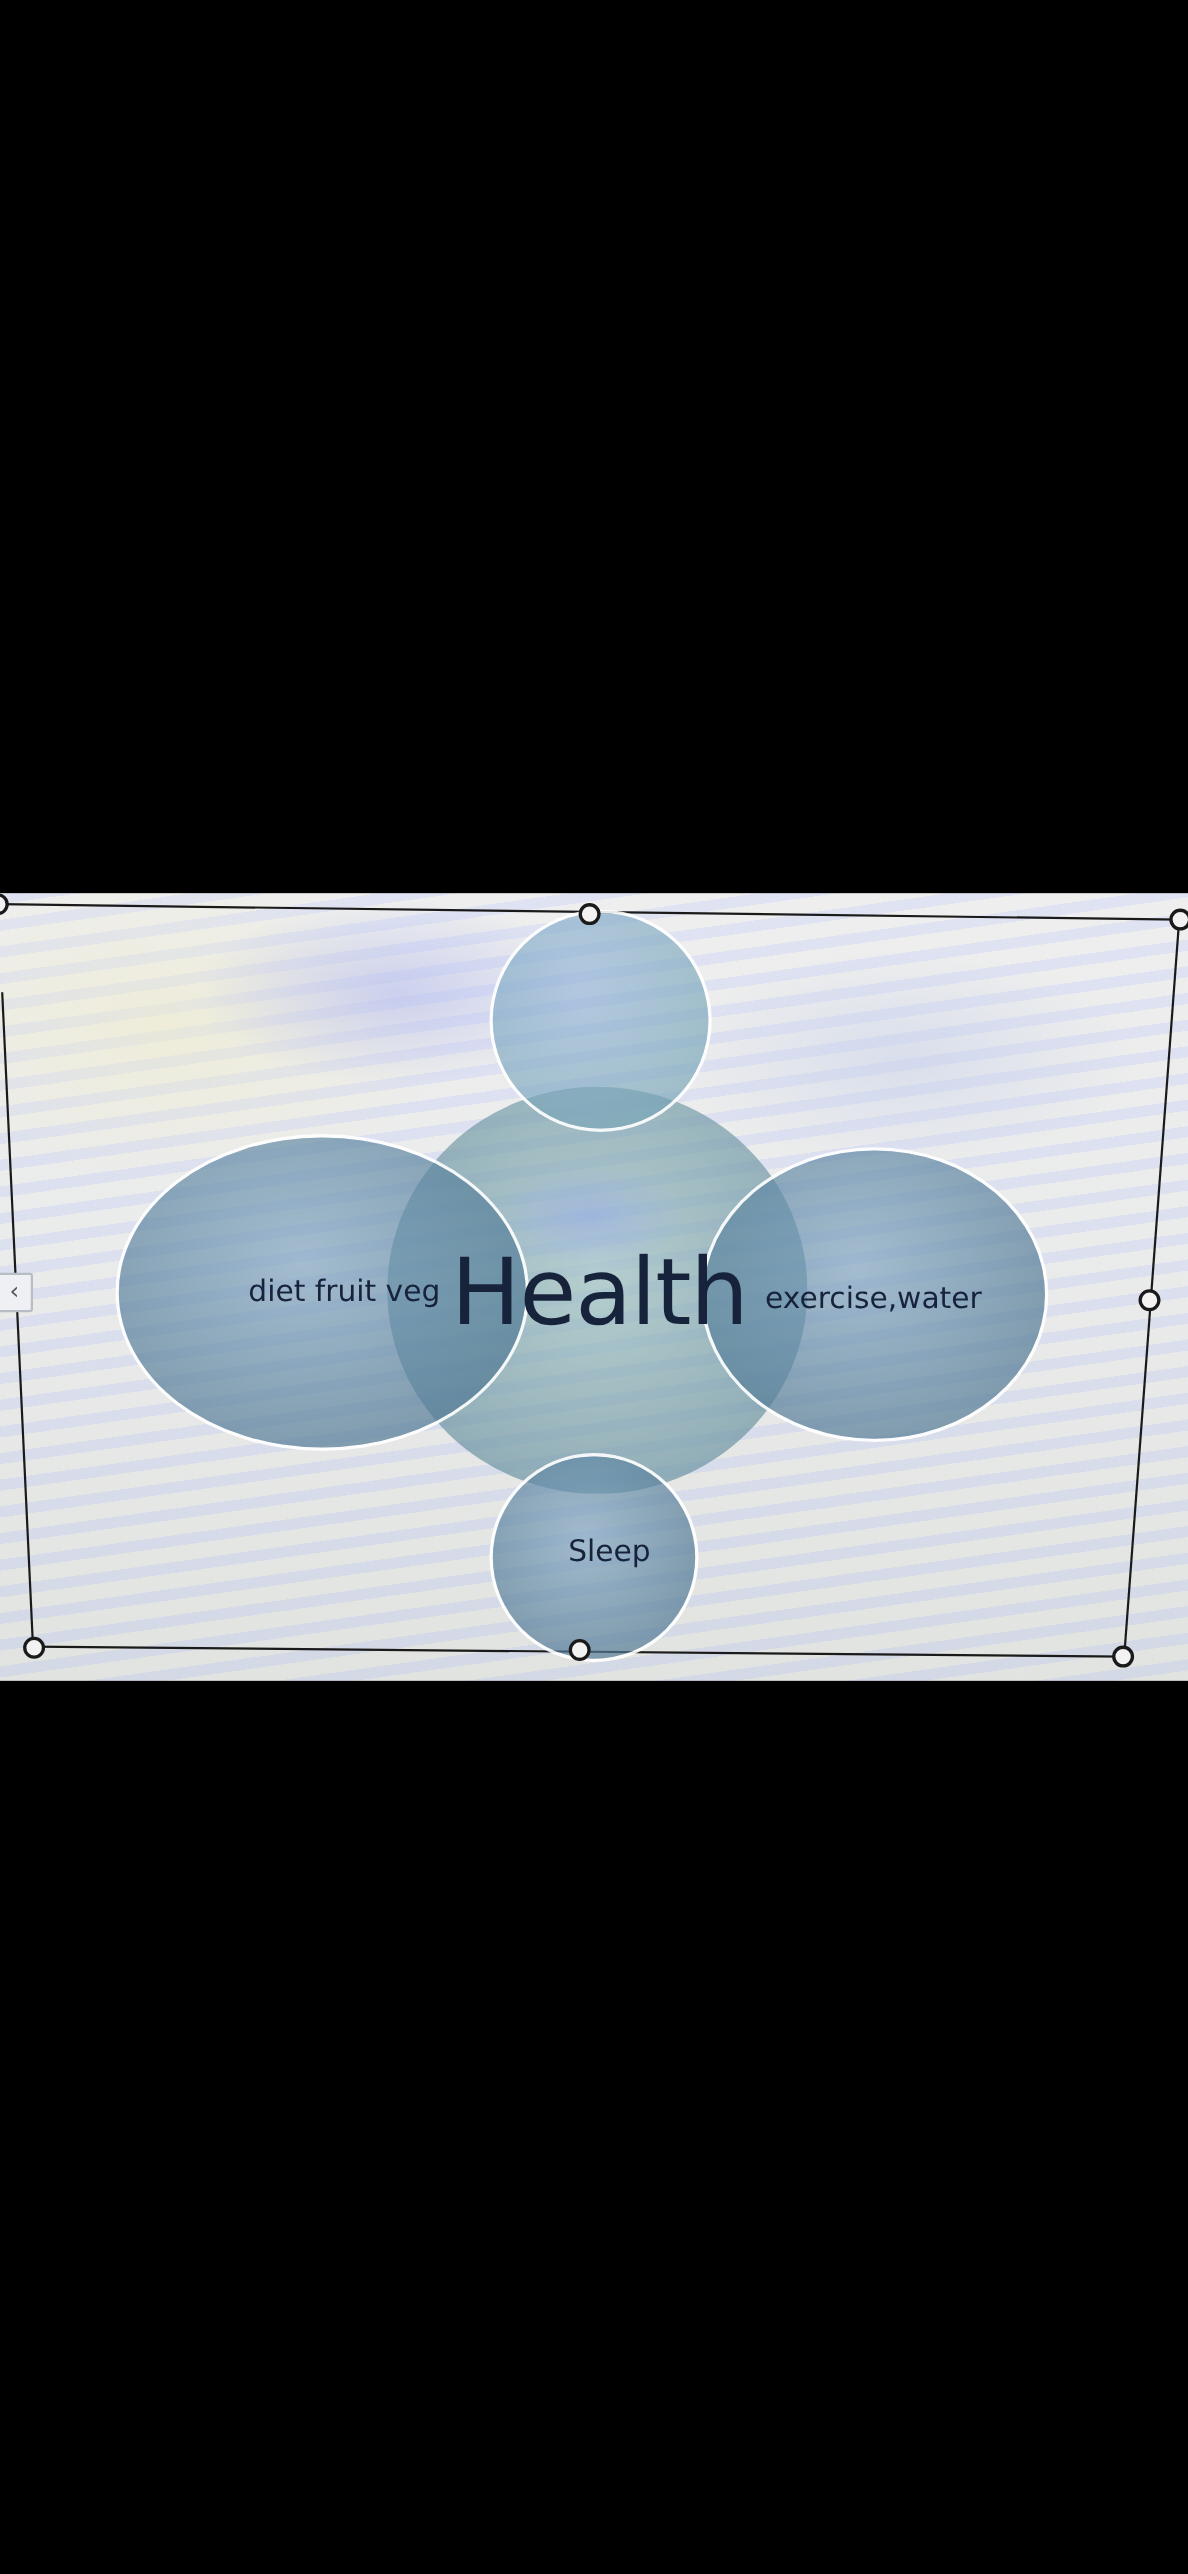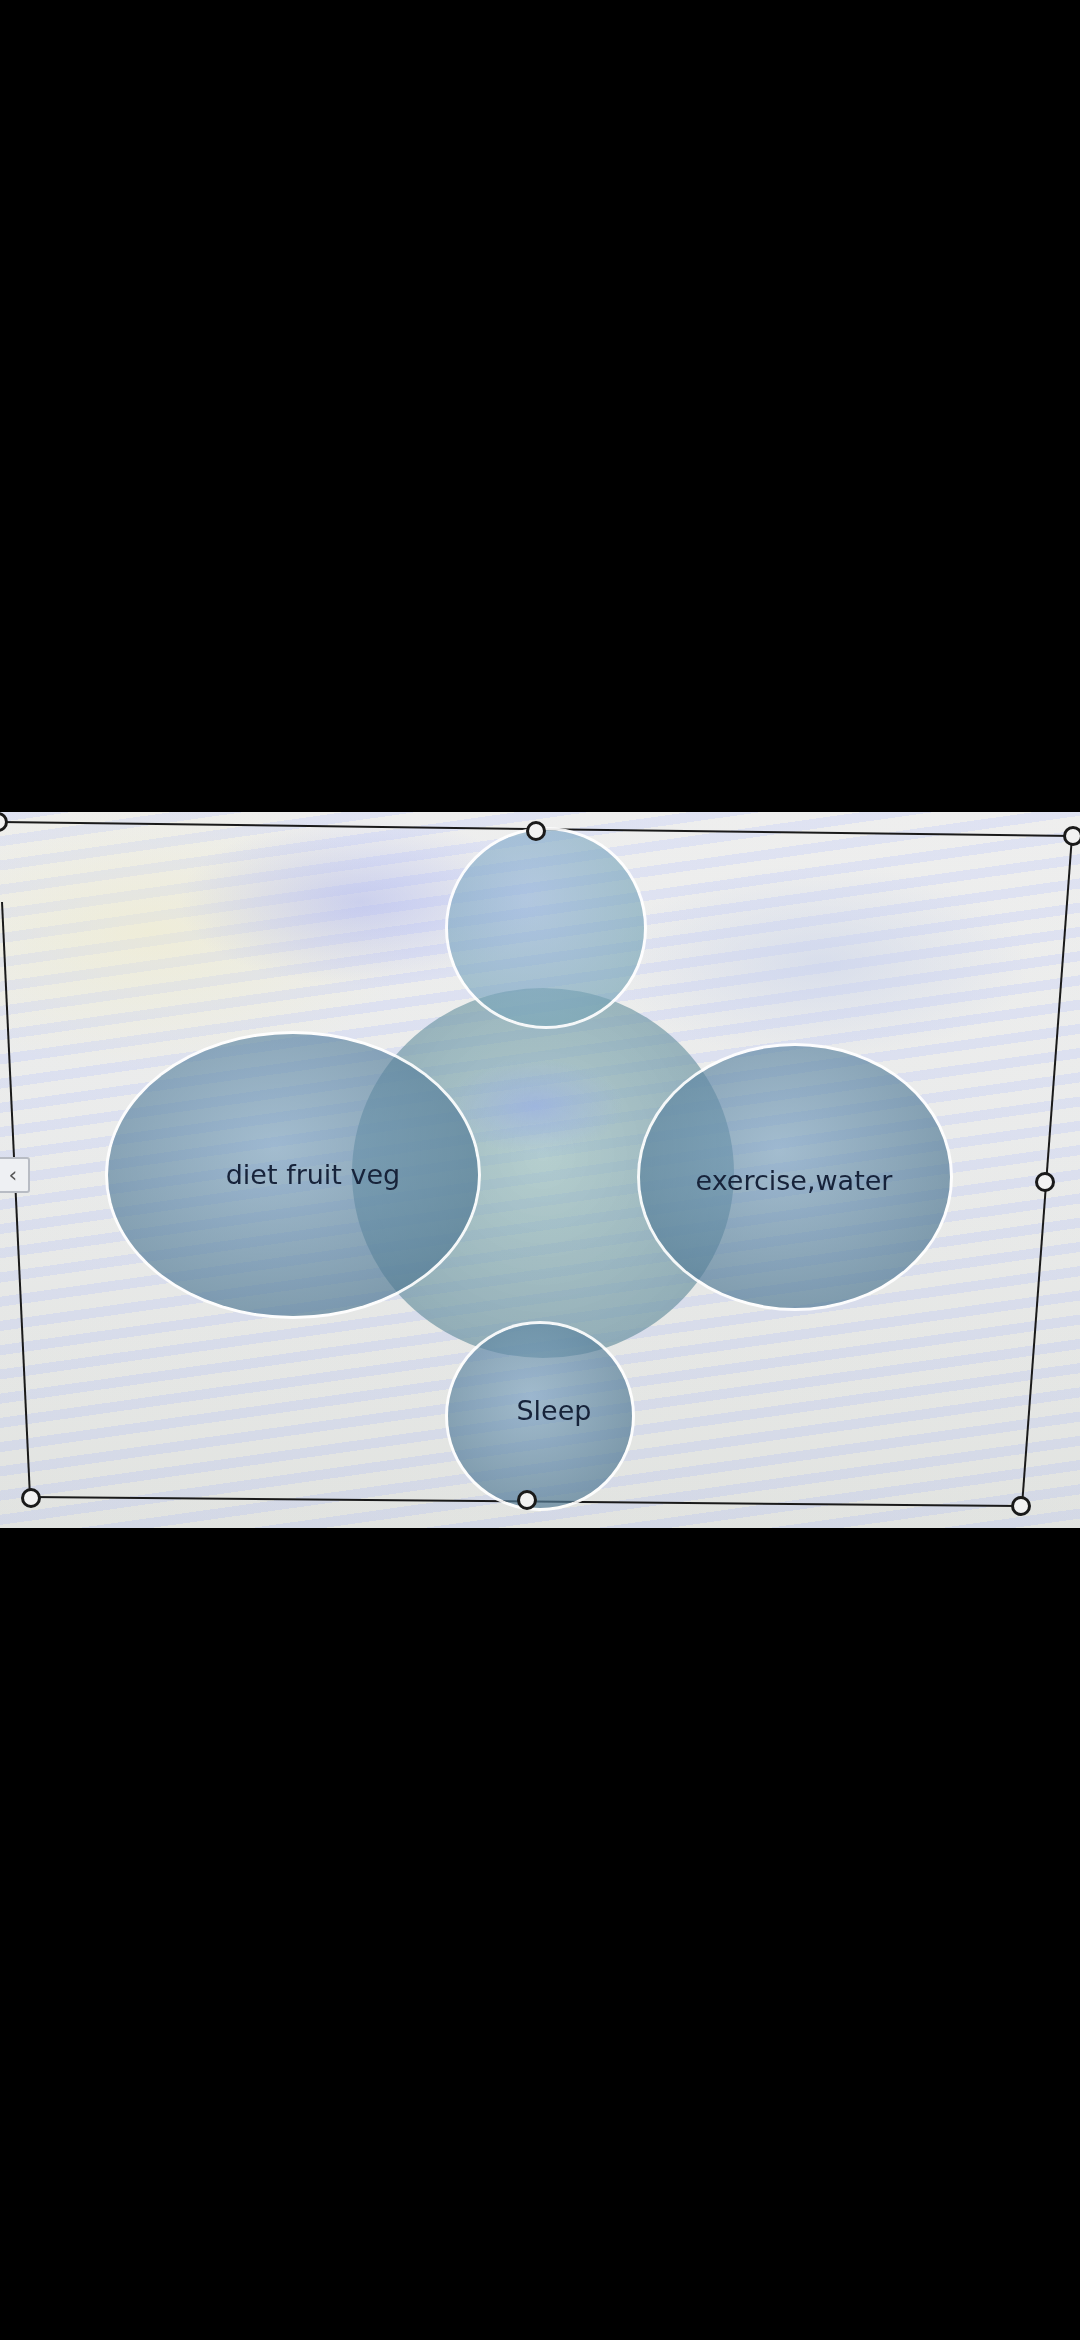--- a/index.html
+++ b/index.html
@@ -57,20 +57,21 @@
   </svg>
 
   <div class="circle center" style="left:352px; top:176px; width:382px; height:370px;"></div>
 
   <div class="circle rim" style="left:108px; top:222px; width:370px; height:282px;"></div>
   <div class="circle rim" style="left:640px; top:234px; width:310px; height:262px;"></div>
   <div class="circle rim" style="left:448px; top:18px; width:196px; height:196px; background: radial-gradient(ellipse at 40% 35%, rgba(140,175,215,0.6), rgba(110,160,170,0.65));"></div>
   <div class="circle rim" style="left:448px; top:512px; width:184px; height:184px;"></div>
 
   <div class="lbl sm" style="left:196px; top:344px; width:190px;margin-left:22px;">diet fruit veg</div>
+  <div class="lbl big" style="left:410px; top:318px; width:260px;">Health</div>
   <div class="lbl sm" style="left:684px; top:350px; width:220px;">exercise,water</div>
   <div class="lbl sm" style="left:448px; top:580px; width:212px;">Sleep</div>
 
   <div class="handle" style="left:-12px; top:0px;"></div>
   <div class="handle" style="left:526px; top:9px;"></div>
   <div class="handle" style="left:1063px; top:14px;"></div>
   <div class="handle" style="left:1035px; top:360px;"></div>
   <div class="handle" style="left:1011px; top:684px;"></div>
   <div class="handle" style="left:517px; top:678px;"></div>
   <div class="handle" style="left:21px; top:676px;"></div>

